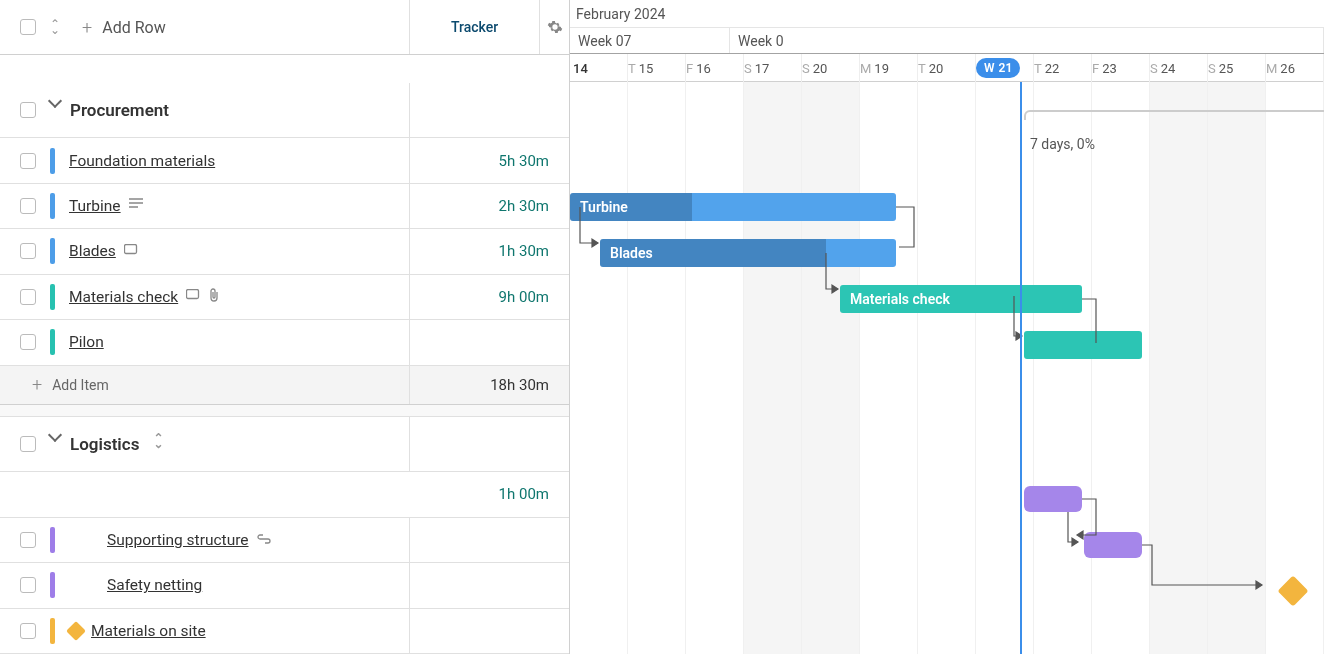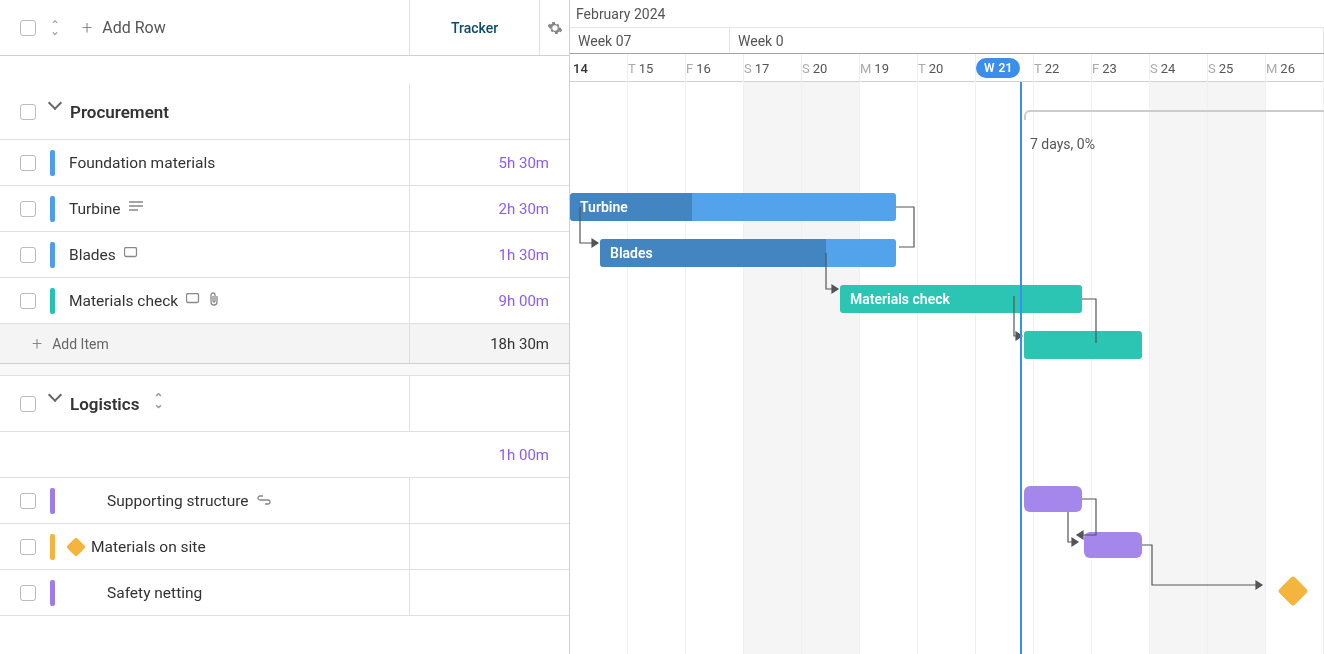--- a/index.html
+++ b/index.html
@@ -15,27 +15,27 @@
 .checkbox { width: 16px; height: 16px; border: 1px solid #bbb; border-radius: 3px; background: #fff; flex-shrink:0; }
 .add-row-btn { display:flex; align-items:center; gap:10px; color:#555; font-size:16px; cursor:pointer; padding: 6px 8px; border-radius:4px; }
 
 .group-header { display:flex; align-items:center; height:56px; border-bottom:1px solid #e0e0e0; }
 .group-header .col1 { width: 410px; display:flex; align-items:center; padding-left:20px; gap:14px; border-right:1px solid #e0e0e0; height:100%;}
 .group-header .col2 { flex:1; }
 .group-title { font-size: 17px; font-weight:600; color:#333; display:flex; align-items:flex-start; gap:10px; }
 
 .row { display:flex; align-items:center; height:46px; border-bottom:1px solid #e0e0e0; background:#fff; }
 .row .col1 { width:410px; display:flex; align-items:center; padding-left:20px; gap:14px; border-right:1px solid #e0e0e0; height:100%; }
-.row .col2 { flex:1; display:flex; align-items:center; justify-content:flex-end; padding-right:20px; color:#8b5cf6; font-size:15px; }
+.row .col2 { flex:1; display:flex; align-items:center; justify-content:flex-end; padding-right:20px; color:#0f766e; font-size:15px; }
 .color-bar { width:5px; height:26px; border-radius:2px; flex-shrink:0; }
 .color-blue { background:#4d9de8; }
 .color-teal { background:#27c1b0; }
 .color-purple { background:#9e7de8; }
 .color-amber { background:#f3b53e; }
-.row-label { font-size:15.5px; color:#333; display:flex; align-items:center; gap:8px; }
+.row-label { font-size:15.5px; color:#333; display:flex; align-items:center; gap:8px;text-decoration:underline; }
 .row-label .indent { width: 30px; }
 .icon-sm { color:#888; font-size:13px; }
 
 .add-item-row { display:flex; align-items:center; height:40px; border-bottom:1px solid #d0d0d0; background:#f4f4f4; }
 .add-item-row .col1 { width:410px; display:flex; align-items:center; gap:10px; padding-left:32px; border-right:1px solid #e0e0e0; height:100%; color:#666; font-size:14px; cursor:pointer;}
 .add-item-row .col2 { flex:1; display:flex; align-items:center; justify-content:flex-end; padding-right:20px; font-size:15px; color:#333; }
 
 .group-gap { height: 12px; background:#f8f8f8; border-bottom:1px solid #e0e0e0;}
 
 
@@ -184,20 +184,30 @@
           <span class="icon-sm">
             <svg width="12" height="14" viewBox="0 0 12 14">
                 <path fill="none" stroke="#888" stroke-width="1.3" d="M9 4v6a3 3 0 11-6 0V3a2 2 0 114 0v6a1 1 0 11-2 0V4"></path>
               </svg>
           </span>
         </div>
       </div>
       <div class="col2">9h 00m</div>
     </div>
 
+    <div class="row">
+      <div class="col1">
+        <div class="checkbox"></div>
+        <div class="color-bar color-teal"></div>
+        <div class="row-label">
+            <span>Pilon</span>
+          </div>
+      </div>
+      <div class="col2"></div>
+    </div>
 
     <div class="add-item-row">
       <div class="col1">
         <span class="plus">+</span>
         <span>Add Item</span>
       </div>
       <div class="col2">18h 30m</div>
     </div>
 
     <div class="group-gap"></div>
@@ -234,36 +244,36 @@
               </svg>
           </span>
         </div>
       </div>
       <div class="col2"></div>
     </div>
 
     <div class="row">
       <div class="col1">
         <div class="checkbox"></div>
+        <div class="color-bar color-purple"></div>
+        <div class="row-label">
+          <span class="indent"></span>
+          <span>Safety netting</span>
+        </div>
+      </div>
+      <div class="col2"></div>
+    </div>
+
+    <div class="row">
+      <div class="col1">
+        <div class="checkbox"></div>
         <div class="color-bar color-amber"></div>
         <div class="row-label">
           <span style="width:14px;height:14px;background:#f3b53e;transform:rotate(45deg);border-radius:2px;display:inline-block;"></span>
           <span>Materials on site</span>
-        </div>
-      </div>
-      <div class="col2"></div>
-    </div>
-
-    <div class="row">
-      <div class="col1">
-        <div class="checkbox"></div>
-        <div class="color-bar color-purple"></div>
-        <div class="row-label">
-          <span class="indent"></span>
-          <span>Safety netting</span>
         </div>
       </div>
       <div class="col2"></div>
     </div>
 
   </div>
 
   <div class="right">
     <div class="timeline-header">
       <div class="month-row">February 2024</div>

